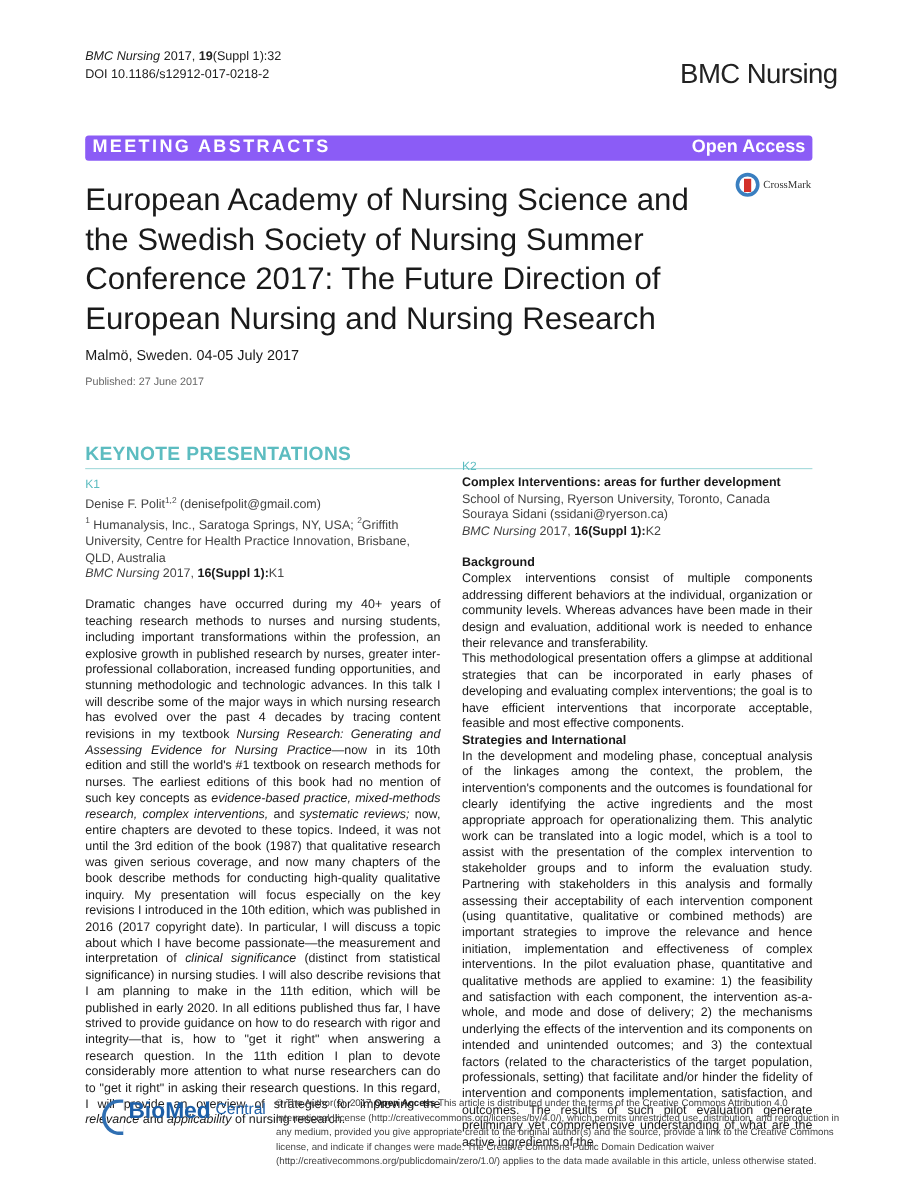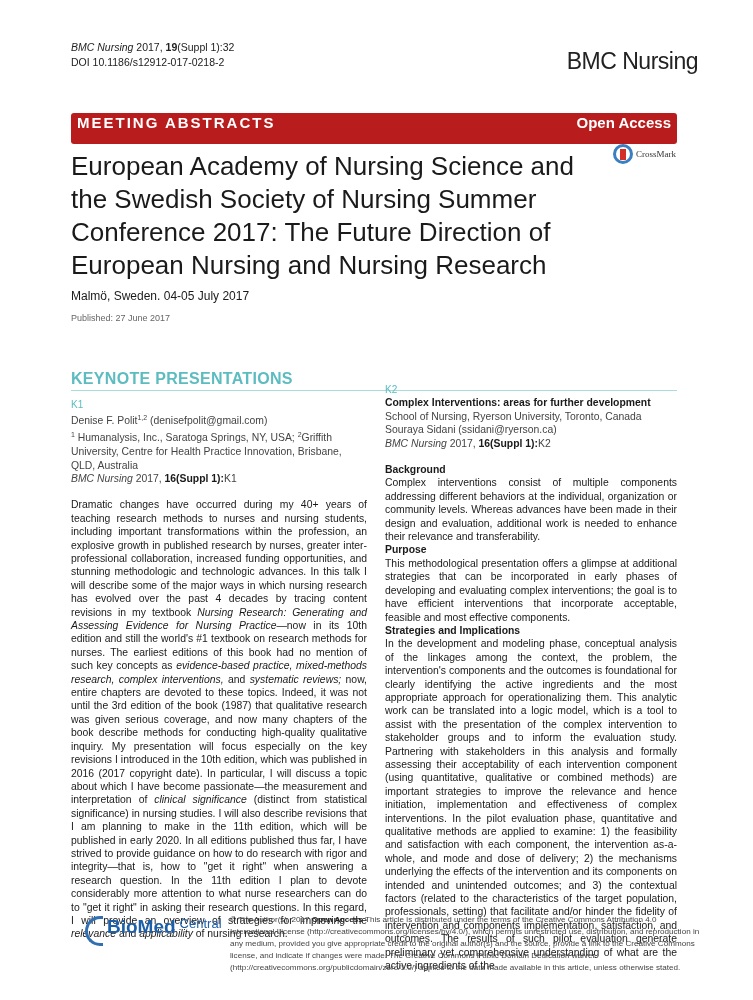--- a/index.html
+++ b/index.html
@@ -2,21 +2,21 @@
 <html><head>
 <meta charset="utf-8">
 <style>
   html, body { margin:0; padding:0; background:#ffffff; }
   body { width:753px; height:1000px; position:relative; overflow:hidden;
          font-family:"Liberation Sans", "DejaVu Sans", sans-serif; color:#1a1a1a; }
   .abs { position:absolute; }
   .cite { left:71px; top:40px; font-size:10.5px; line-height:15px; color:#222; }
   .cite i { font-style:italic; }
   .journal-name { right:55px; top:48px; font-size:23px; color:#222; letter-spacing:-0.5px; }
-  .banner { left:71px; top:113px; width:606px; height:31px; background:#b91c1c; border-radius:3px; }
+  .banner { left:71px; top:113px; width:606px; height:21px; background:#8b5cf6; border-radius:3px; }
   .banner .l { position:absolute; left:6px; top:1px; font-size:15px; font-weight:bold; color:#fff; letter-spacing:2px; }
   .banner .r { position:absolute; right:6px; top:1px; font-size:15px; font-weight:bold; color:#fff; }
   .title { left:71px; top:150px; width:540px; font-size:26px; line-height:33px; color:#1a1a1a; }
   .crossmark { left:613px; top:144px; display:flex; align-items:center; gap:3px; }
   .crossmark .ring { width:20px; height:20px; border-radius:50%; border:3px solid #3a7fc0; box-sizing:border-box; position:relative; background:#fff;}
   .crossmark .ring::after { content:""; position:absolute; left:4px; top:2px; width:6px; height:11px; background:#d3302a; }
   .crossmark .txt { font-family:"Liberation Serif", serif; font-size:9px; color:#333; }
   .location { left:71px; top:289px; font-size:12px; color:#1a1a1a; }
   .published { left:71px; top:313px; font-size:9px; color:#666; }
   .section-head { left:71px; top:370px; font-size:16px; font-weight:bold; color:#5cbcc0; letter-spacing:0.3px;}
@@ -73,23 +73,22 @@
 
 <div class="abs col right-col">
   <div class="num">K2</div>
   <div class="atitle">Complex Interventions: areas for further development</div>
   <div class="meta">School of Nursing, Ryerson University, Toronto, Canada</div>
   <div class="meta">Souraya Sidani (ssidani@ryerson.ca)</div>
   <div class="meta"><i>BMC Nursing</i><span> 2017, </span><b style="color:#1a1a1a">16(Suppl 1):</b><span>K2</span></div>
   <div style="height:13px"></div>
   <h4>Background</h4>
   <p>Complex interventions consist of multiple components addressing different behaviors at the individual, organization or community levels. Whereas advances have been made in their design and evaluation, additional work is needed to enhance their relevance and transferability.</p>
-  <h4>Purpose</h4>
   <p>This methodological presentation offers a glimpse at additional strategies that can be incorporated in early phases of developing and evaluating complex interventions; the goal is to have efficient interventions that incorporate acceptable, feasible and most effective components.</p>
-  <h4>Strategies and Implications</h4>
+  <h4>Strategies and International</h4>
   <p>In the development and modeling phase, conceptual analysis of the linkages among the context, the problem, the intervention's components and the outcomes is foundational for clearly identifying the active ingredients and the most appropriate approach for operationalizing them. This analytic work can be translated into a logic model, which is a tool to assist with the presentation of the complex intervention to stakeholder groups and to inform the evaluation study. Partnering with stakeholders in this analysis and formally assessing their acceptability of each intervention component (using quantitative, qualitative or combined methods) are important strategies to improve the relevance and hence initiation, implementation and effectiveness of complex interventions. In the pilot evaluation phase, quantitative and qualitative methods are applied to examine: 1) the feasibility and satisfaction with each component, the intervention as-a-whole, and mode and dose of delivery; 2) the mechanisms underlying the effects of the intervention and its components on intended and unintended outcomes; and 3) the contextual factors (related to the characteristics of the target population, professionals, setting) that facilitate and/or hinder the fidelity of intervention and components implementation, satisfaction, and outcomes. The results of such pilot evaluation generate preliminary yet comprehensive understanding of what are the active ingredients of the</p>
 </div>
 
 <div class="abs bmc-logo">
   <span class="arc"></span>
   <span class="bio">BioMed</span>
     <span class="cen"> Central</span>
 </div>
 <div class="abs license"><span>© The Author(s). 2017 </span><b>Open Access</b><span> This article is distributed under the terms of the Creative Commons Attribution 4.0 International License (http://creativecommons.org/licenses/by/4.0/), which permits unrestricted use, distribution, and reproduction in any medium, provided you give appropriate credit to the original author(s) and the source, provide a link to the Creative Commons license, and indicate if changes were made. The Creative Commons Public Domain Dedication waiver (http://creativecommons.org/publicdomain/zero/1.0/) applies to the data made available in this article, unless otherwise stated.</span></div>
 

